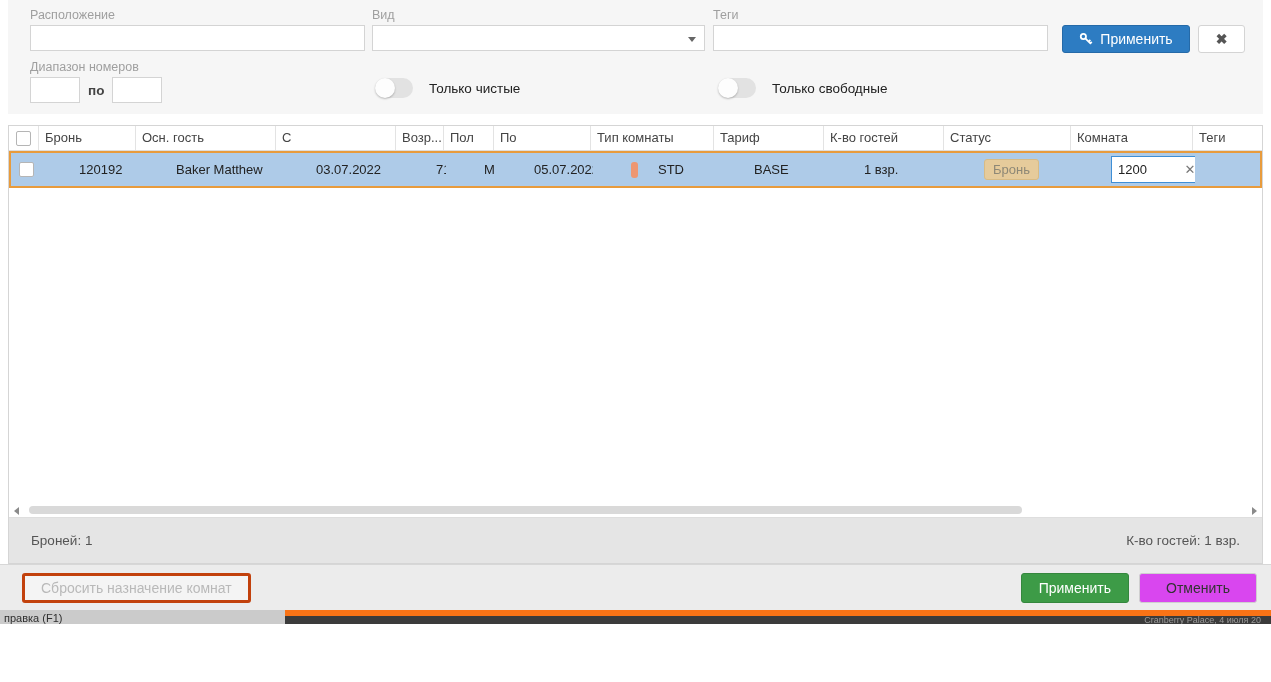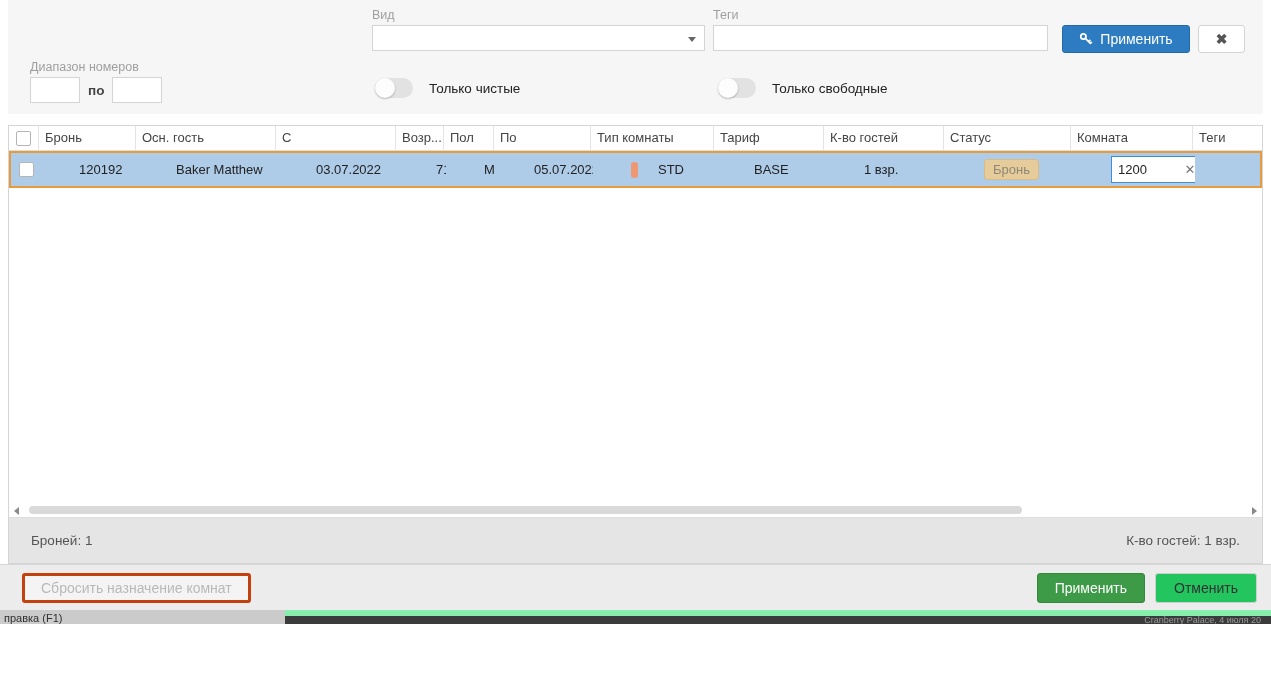--- a/index.html
+++ b/index.html
@@ -81,37 +81,41 @@
   .summary { height:46px; border-top:1px solid #dedede; display:flex; align-items:center;
     justify-content:space-between; padding:0 22px; font-size:13.5px; color:#555; background:#e5e5e5; }
 
   
   .button-bar { height:46px; background:#ececec; border-top:1px solid #d7d7d7; display:flex;
     align-items:center; justify-content:space-between; padding:0 14px 0 22px; }
   .reset-btn { height:30px; padding:0 16px; background:#f4f4f4; border:3px solid #c2410c;
     color:#b9b9b9; font-size:14px; cursor:default; }
   .bar-right { display:flex; gap:10px; }
   .apply-btn { height:30px; padding:0 17px; background:#3d9b47; border:1px solid #35873e; color:#fff; }
-  .cancel-btn { height:30px; padding:0 18px; background:#22c55e; border:1px solid #cfcfcf; color:#333; }
-
-  
-  .bottom-strip { height:14px; position:relative; background:#86efac; overflow:hidden; }
+  .cancel-btn { height:30px; padding:0 26px; background:#d946ef; border:1px solid #cfcfcf; color:#333; }
+
+  
+  .bottom-strip { height:14px; position:relative; background:#f97316; overflow:hidden; }
   .strip-left { position:absolute; left:0; bottom:0; width:285px; height:14px; background:#cbcbcb;
     font-size:11px; color:#2e2e2e; line-height:17px; padding-left:4px; white-space:nowrap; overflow:hidden; }
   .strip-dark { position:absolute; left:285px; right:0; bottom:0; height:8px; background:#3b3b3b;
     font-size:9px; color:#9a9a9a; text-align:right; padding-right:10px; line-height:9px;
     white-space:nowrap; overflow:hidden; }
 </style>
 </head>
 <body>
 
 <div class="dialog">
 
 
   <div class="filter-panel">
+    <div class="fld f-location">
+      <label>Расположение</label>
+      <input class="txt" value="" style="">
+    </div>
     <div class="fld f-view">
       <label>Вид</label>
       <div class="sel">
         <span></span>
         <span class="caret-down"></span>
       </div>
     </div>
     <div class="fld f-tags">
       <label>Теги</label>
       <input class="txt" value="" style="">

